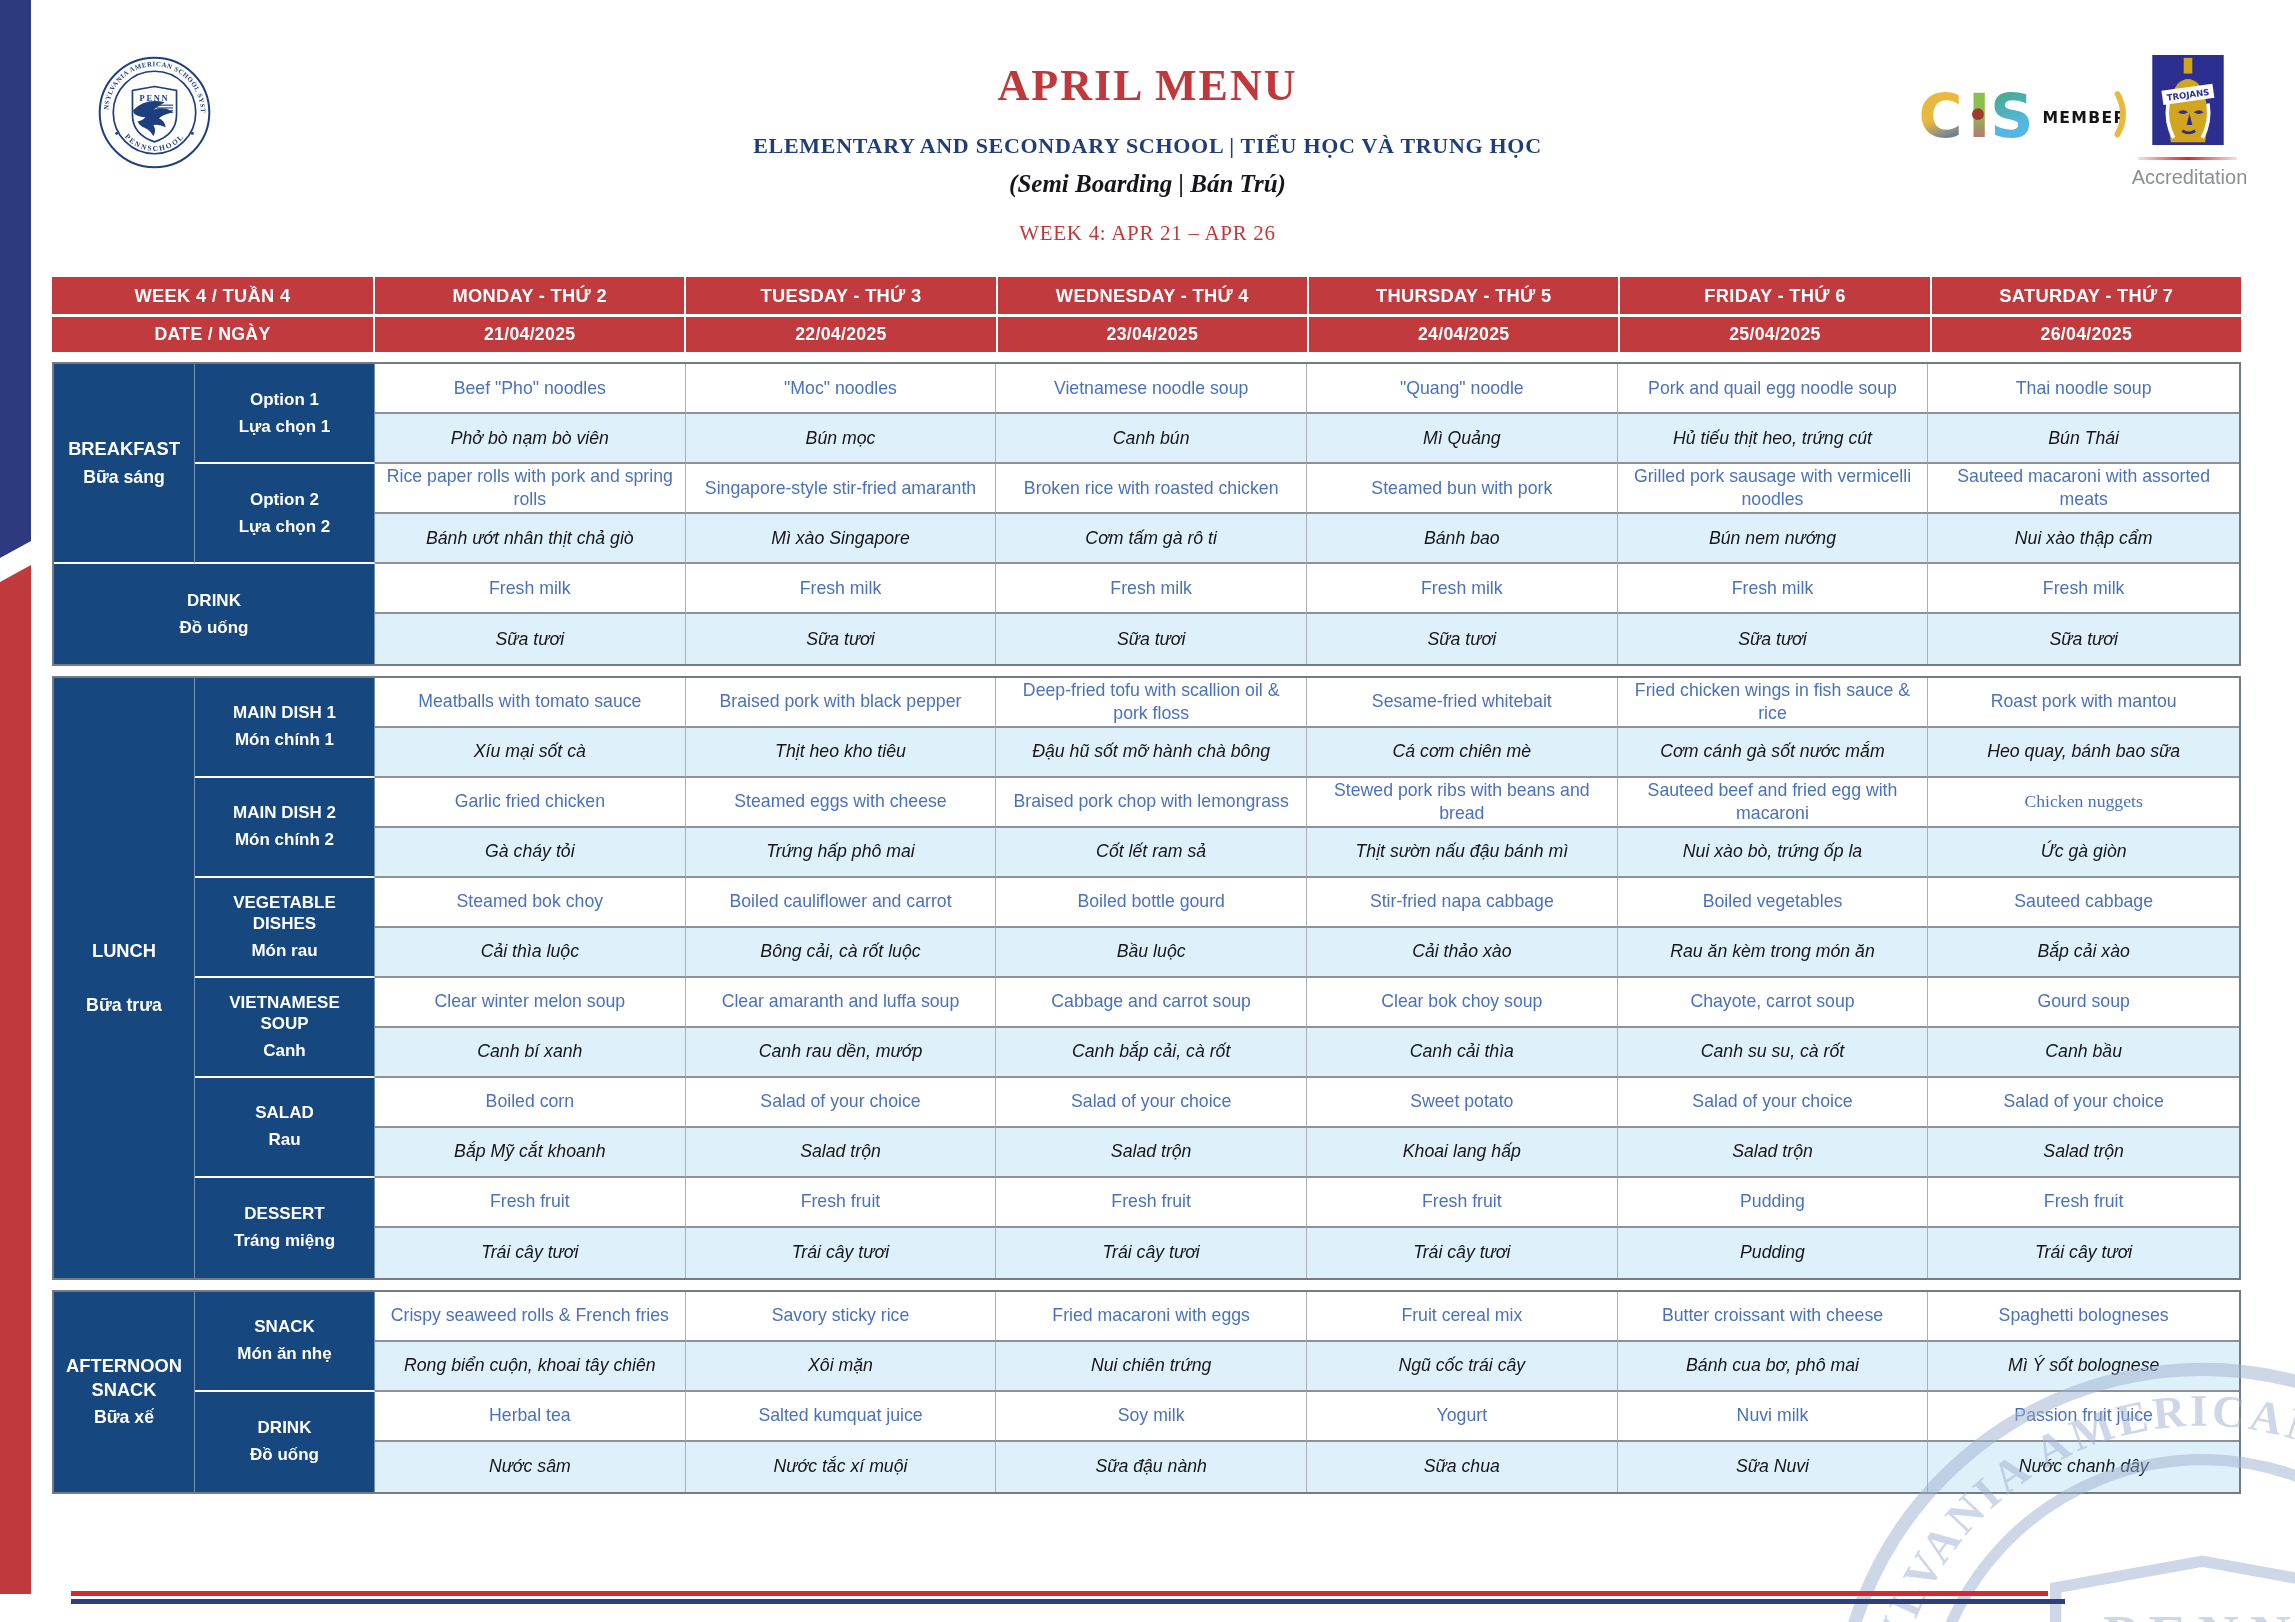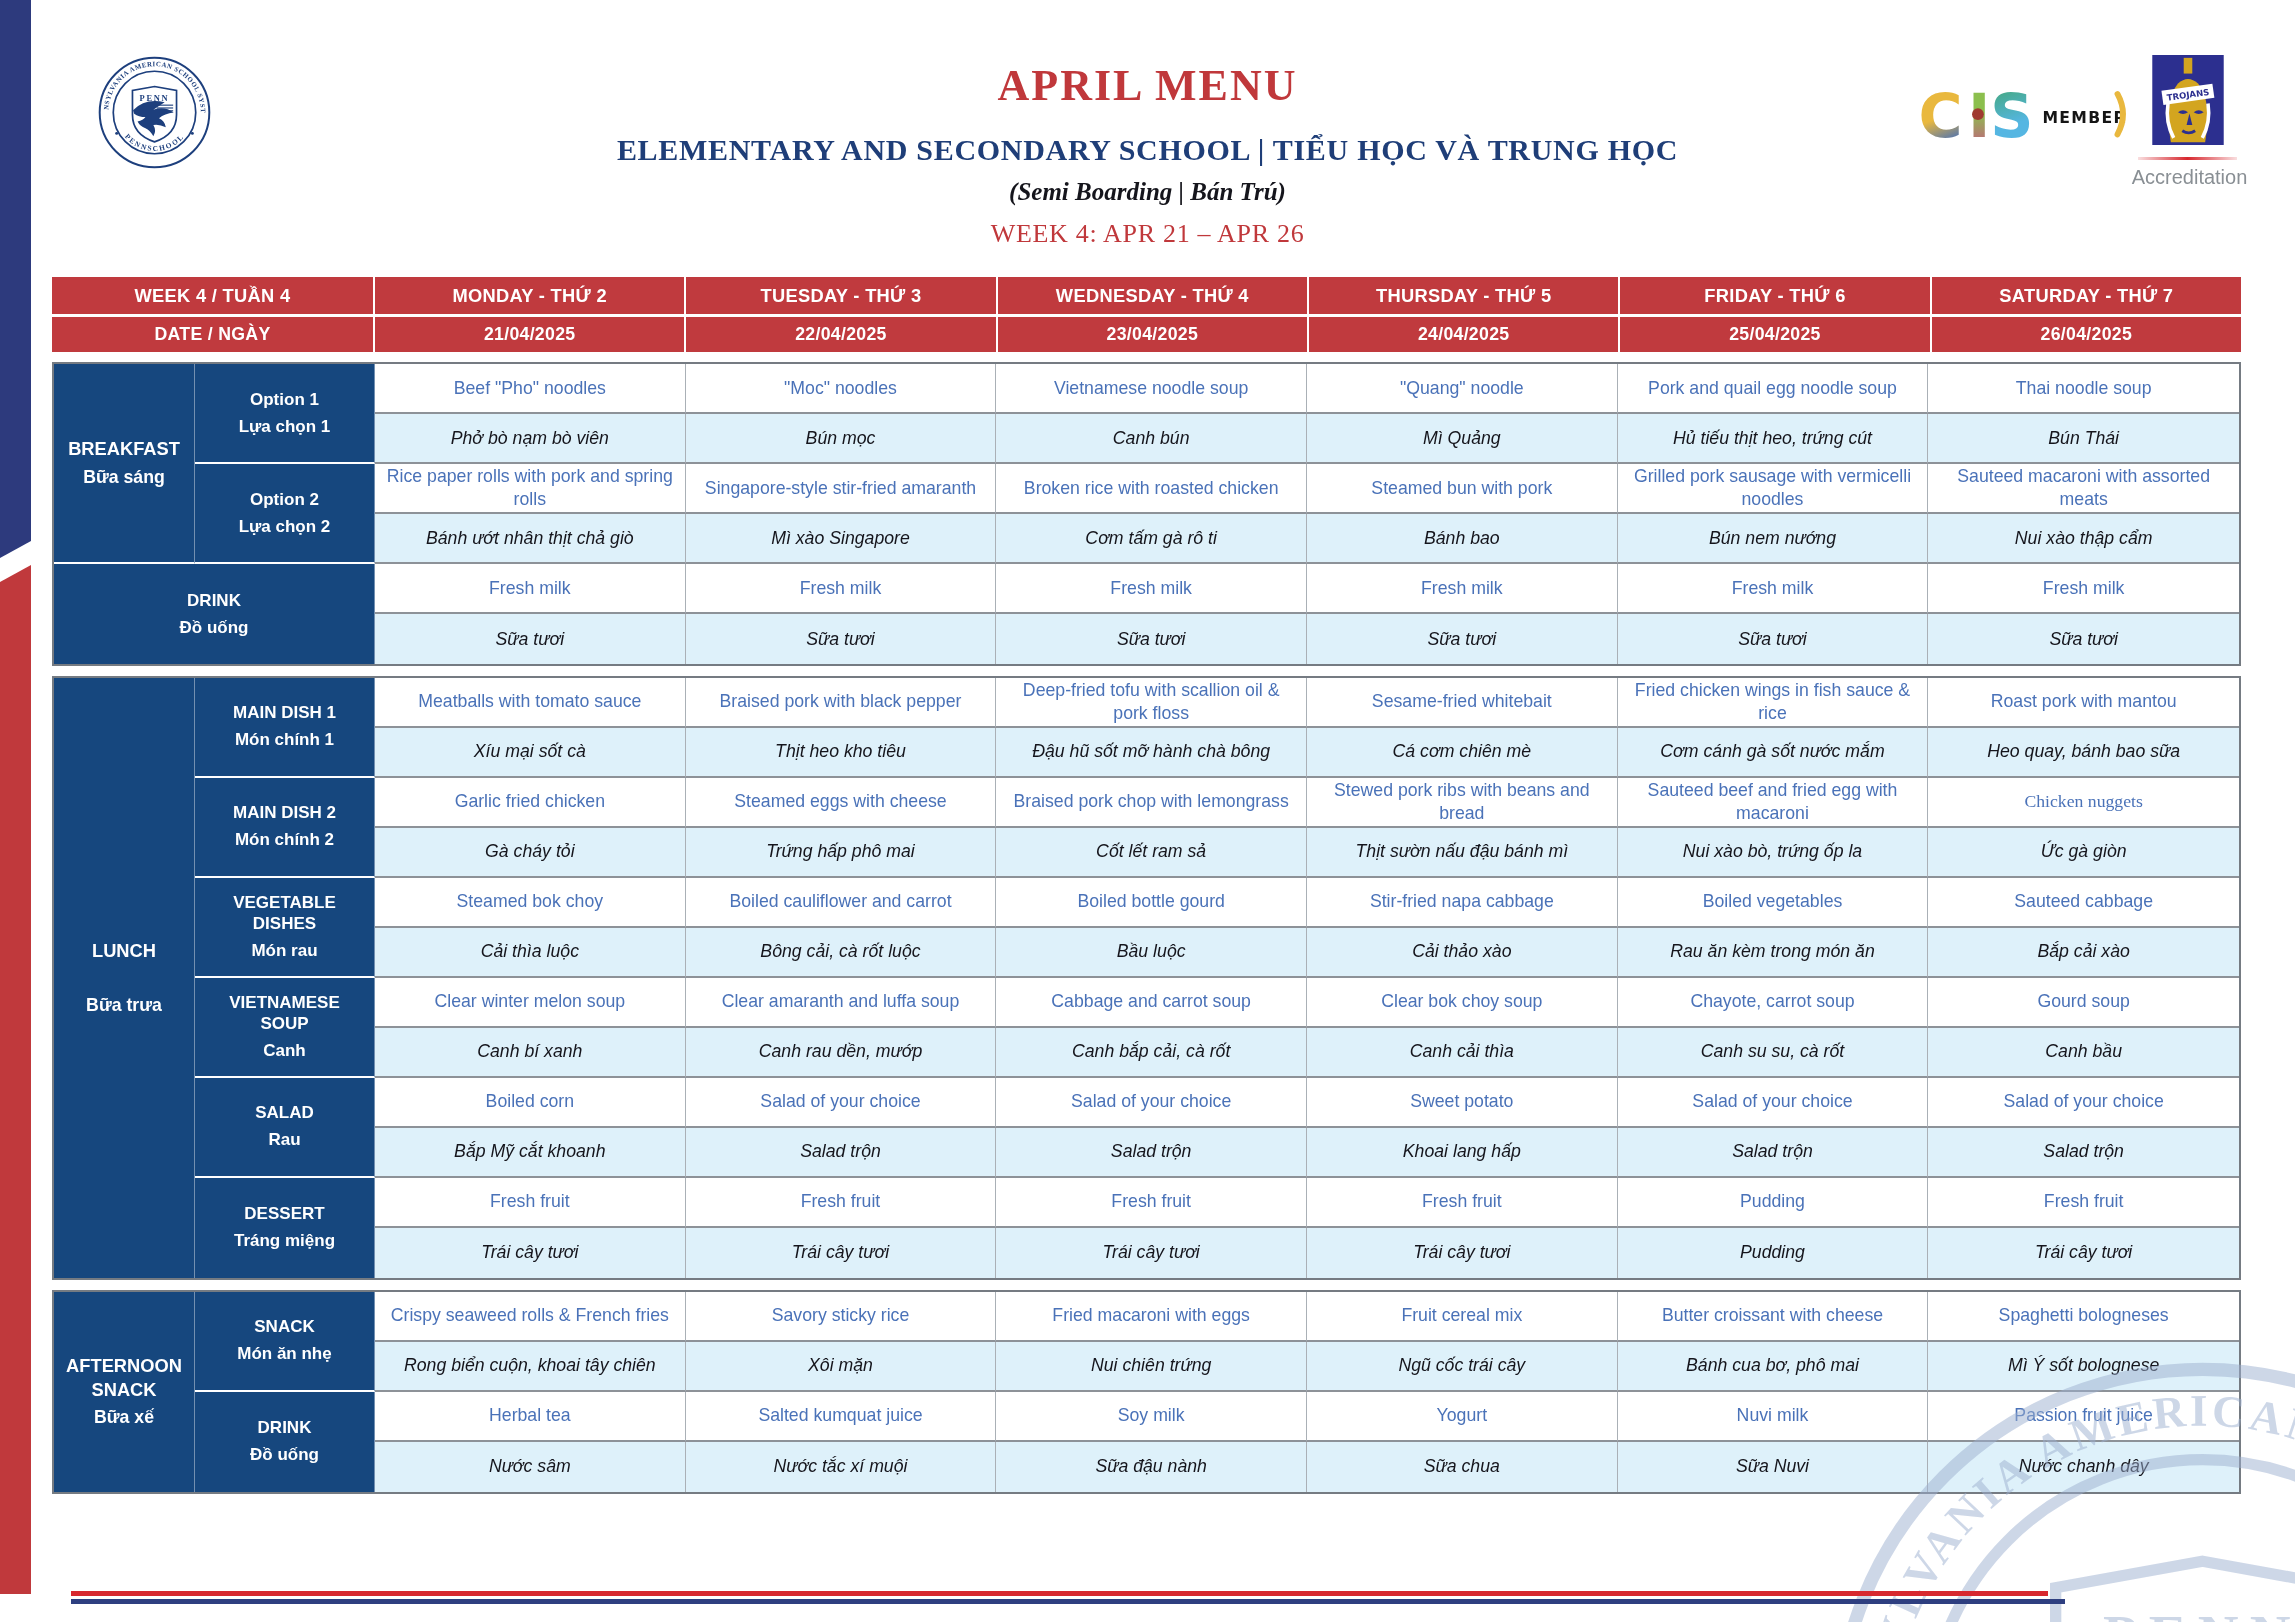--- a/index.html
+++ b/index.html
@@ -14,23 +14,23 @@
   
   .bar-navy{position:absolute;left:0;top:0;width:31px;height:558px;background:#2d3a7d;
             clip-path:polygon(0 0,100% 0,100% calc(100% - 17px),0 100%);}
   .bar-red{position:absolute;left:0;top:565px;width:31px;height:1029px;background:#c0393c;
            clip-path:polygon(0 17px,100% 0,100% 100%,0 100%);}
 
   
   .title-block{position:absolute;left:0;right:0;top:60px;text-align:center;
                font-family:"Liberation Serif","DejaVu Serif",serif;}
   .t-main{font-size:44px;font-weight:600;color:var(--title-red);letter-spacing:2px;}
-  .t-sub{margin-top:22px;font-size:30px;font-weight:bold;color:var(--title-navy);letter-spacing:0.7px;}
+  .t-sub{margin-top:22px;font-size:22px;font-weight:bold;color:var(--title-navy);letter-spacing:0.7px;}
   .t-sub2{margin-top:10.5px;font-size:25px;font-weight:600;font-style:italic;color:#15151c;}
-  .t-week{margin-top:13px;font-size:26px;color:var(--title-red);letter-spacing:0.7px;}
+  .t-week{margin-top:23px;font-size:21px;color:var(--title-red);letter-spacing:0.7px;}
 
   
   .seal-logo{position:absolute;left:98px;top:56px;width:113px;height:113px;}
   .cis-logo{position:absolute;left:1917px;top:77px;width:219px;height:75px;}
   .trojans-logo{position:absolute;left:2152px;top:55px;width:72px;height:90px;}
   .accr-line{position:absolute;left:2138px;top:157px;width:99px;height:3.3px;
              background:linear-gradient(90deg,rgba(215,40,47,.15),#d7282f,rgba(215,40,47,.15));}
   .accr-text{position:absolute;left:2114px;top:166px;width:151px;text-align:center;
              color:#898f94;font-size:20px;}
 

